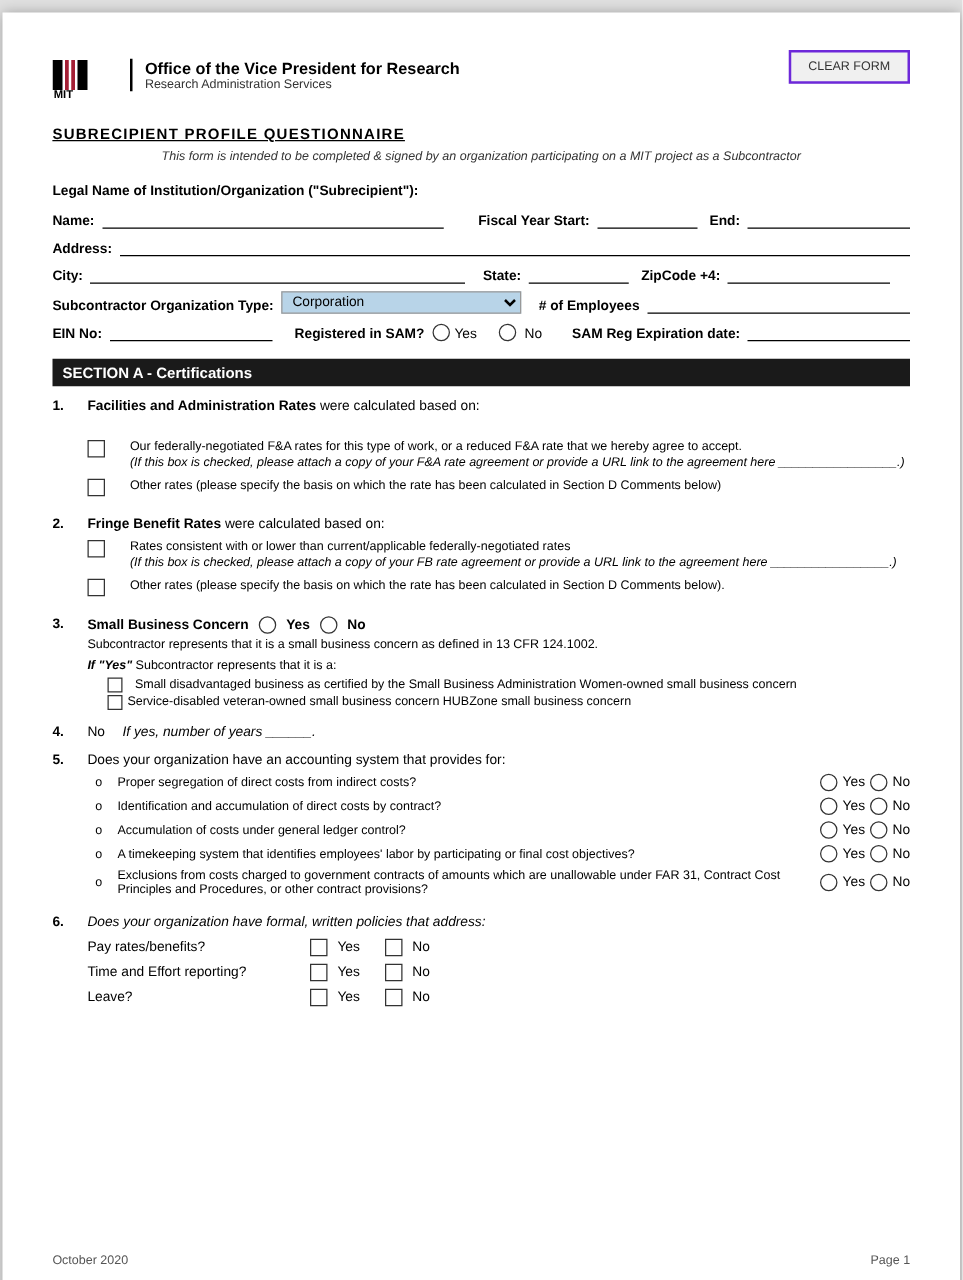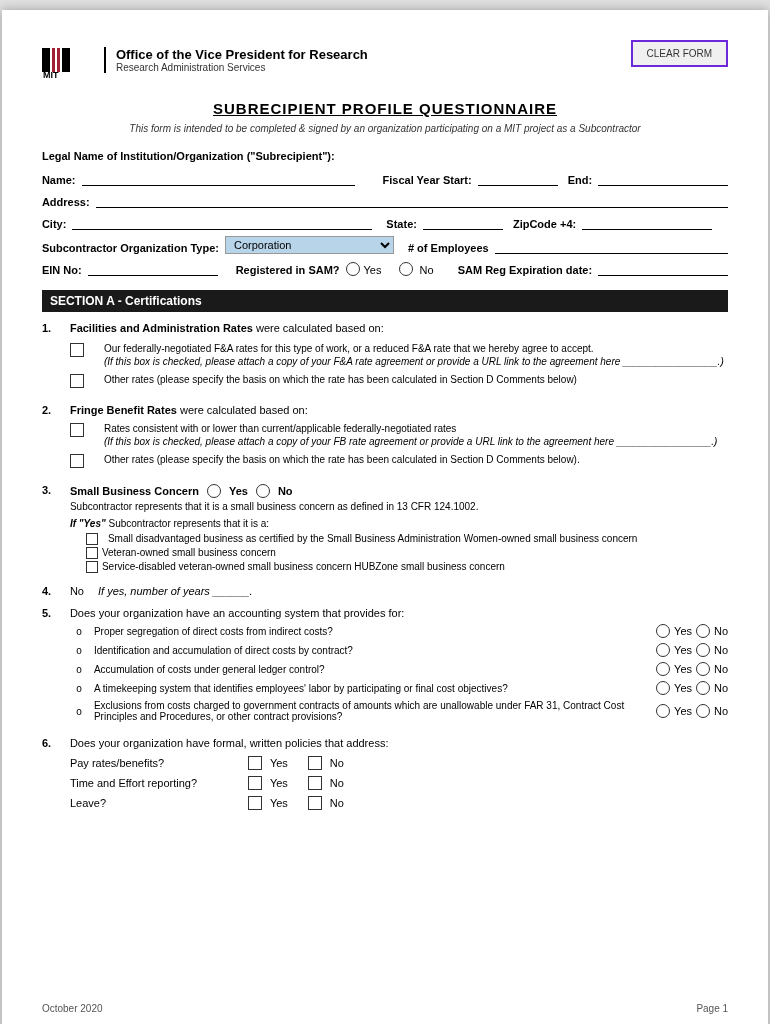--- a/index.html
+++ b/index.html
@@ -48,22 +48,22 @@
       top: 30px;
       right: 40px;
       border: 2px solid #6d28d9;
       background: #f0f0f0;
       padding: 6px 14px;
       font-size: 10px;
       cursor: pointer;
       color: #333;
     }
     .form-title {
-      text-align: center;
-      font-size: 15px;
+      text-align: left;
+      font-size: 12px;
       font-weight: bold;
       text-decoration: underline;
       letter-spacing: 1px;
       margin: 18px 0 6px 0;
     }
     .form-subtitle {
       text-align: center;
       font-style: italic;
       font-size: 10px;
       color: #333;
@@ -101,21 +101,21 @@
       border-bottom: 1px solid #000;
       width: 130px;
       height: 16px;
     }
     .org-type-select {
       background: #b8d4e8;
       border: 1px solid #999;
       font-size: 11px;
       padding: 1px 4px;
       height: 18px;
-      width: 169px;
+      width: 192px;
     }
     .section-a-header {
       background: #1a1a1a;
       color: white;
       font-size: 12px;
       font-weight: bold;
       padding: 4px 8px;
       margin: 14px 0 10px 0;
     }
     .numbered-section {
@@ -300,21 +300,21 @@
       <span class="field-label" style="margin-left:20px;">SAM Reg Expiration date:</span>
       <div class="field-line-medium"></div>
     </div>
   </div>
 
   <div class="section-a-header">SECTION A - Certifications</div>
 
   <div class="numbered-section">
     <div class="section-number">1.</div>
     <div class="section-content">
-      <div style="font-size:11px; margin-bottom:8px;">
+      <div style="font-size:11px; margin-bottom:20px;">
         <span class="section-title-bold">Facilities and Administration Rates</span><span> were calculated based on:</span>
       </div>
       <div class="checkbox-row">
         <div class="checkbox-box"></div>
         <div>
           <div class="checkbox-text">Our federally-negotiated F&amp;A rates for this type of work, or a reduced F&amp;A rate that we hereby agree to accept.</div>
           <div class="italic-text">(If this box is checked, please attach a copy of your F&amp;A rate agreement or provide a URL link to the agreement here _________________.)</div>
         </div>
       </div>
       <div class="checkbox-row">
@@ -358,24 +358,20 @@
       <div style="font-size:10px; margin-bottom:4px;">
         <span style="font-style:italic; font-weight:bold;">If "Yes"</span><span> Subcontractor represents that it is a:</span>
       </div>
       <div class="indent-left">
         <div style="display:flex; align-items:flex-start; gap:10px; margin-bottom:2px;">
           <div class="small-checkbox"></div>
           <span style="font-size:10px;">Small disadvantaged business as certified by the Small Business Administration Women-owned small business concern</span>
         </div>
         <div style="display:flex; align-items:flex-start; gap:4px; margin-bottom:2px;">
           <div class="small-checkbox"></div>
-          <span style="font-size:10px;">Veteran-owned small business concern</span>
-        </div>
-        <div style="display:flex; align-items:flex-start; gap:4px; margin-bottom:2px;">
-          <div class="small-checkbox"></div>
           <span style="font-size:10px;">Service-disabled veteran-owned small business concern HUBZone small business concern</span>
         </div>
       </div>
     </div>
   </div>
 
   <div class="numbered-section">
     <div class="section-number">4.</div>
     <div class="section-content">
       <div style="font-size:11px; display:flex; align-items:center; gap:6px;">
@@ -439,21 +435,21 @@
           <span class="radio-circle"></span>
           <span style="font-size:11px;">No</span>
         </div>
       </div>
     </div>
   </div>
 
   <div class="numbered-section">
     <div class="section-number">6.</div>
     <div class="section-content">
-      <div style="font-size:11px; margin-bottom:5px;">Does your organization have formal, written policies that address:</div>
+      <div style="font-size:11px; margin-bottom:5px;font-style:italic;">Does your organization have formal, written policies that address:</div>
       <div class="pay-rates-table">
 
         <div class="pay-row">
           <span class="pay-label">Pay rates/benefits?</span>
           <div class="checkbox-box"></div>
           <span style="font-size:11px; margin-right:12px;">Yes</span>
           <div class="checkbox-box"></div>
           <span style="font-size:11px;">No</span>
         </div>
 

